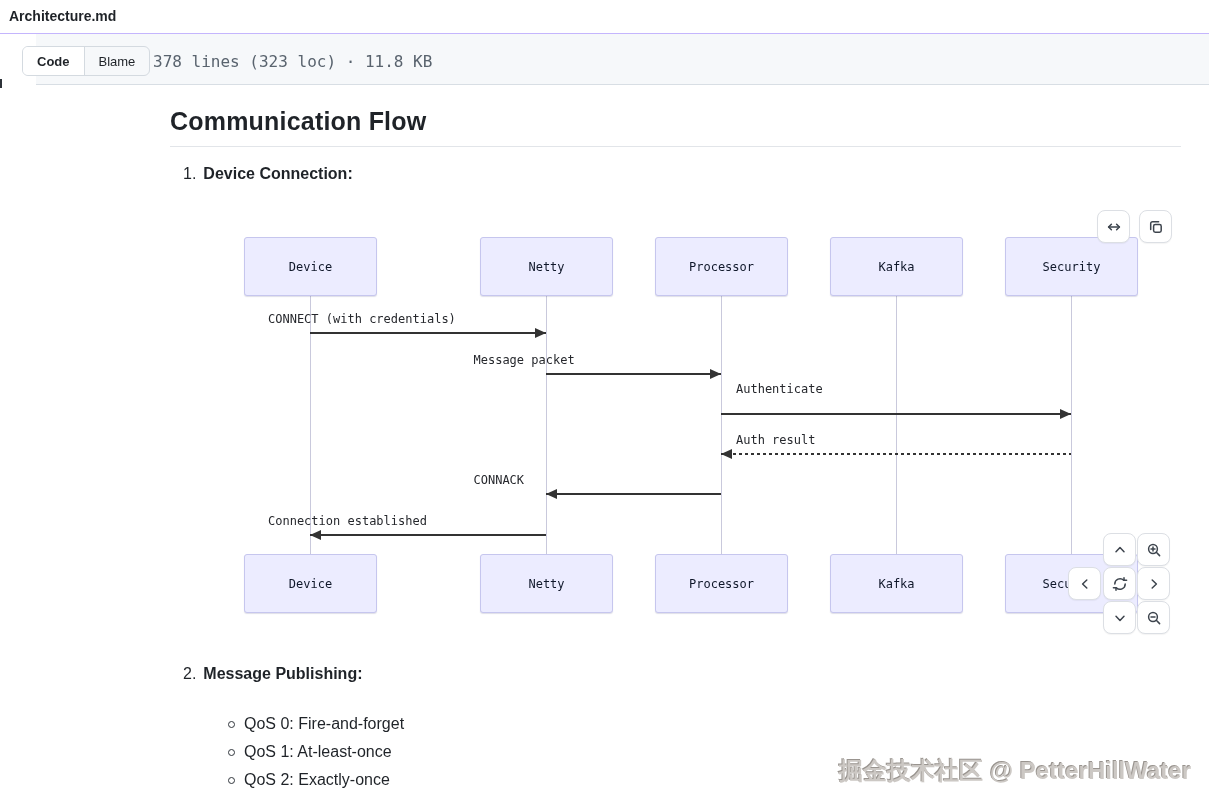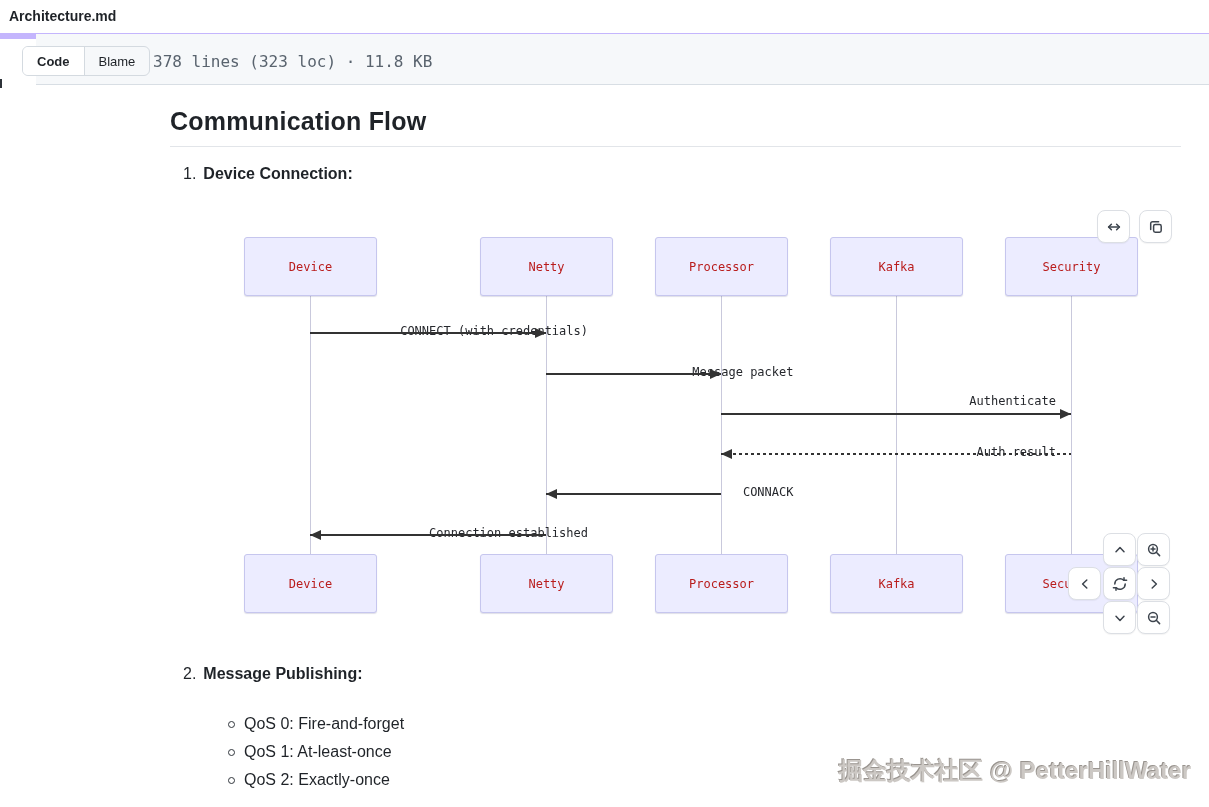--- a/index.html
+++ b/index.html
@@ -2,21 +2,21 @@
 <html><head>
 <meta charset="utf-8">
 <style>
   html,body{margin:0;padding:0;background:#fff;}
   body{position:relative;width:1209px;height:807px;overflow:hidden;
        font-family:"Liberation Sans",sans-serif;color:#1f2328;}
   .mono{font-family:"DejaVu Sans Mono",monospace;}
 
   
   .title-bar{position:absolute;left:0;top:0;width:1209px;height:33px;background:#fff;
-             border-bottom:6px solid #c4b5fd;}
+             border-bottom:1px solid #c4b5fd;}
   .file-title{position:absolute;left:9px;top:8px;font-size:14px;font-weight:700;color:#1f2328;}
   .meta-bar{position:absolute;left:0;top:34px;width:1209px;height:50px;background:#f6f8fa;
             border-bottom:1px solid #d8dee4;margin-left:36px;}
   .seg{position:absolute;left:-14px;top:12px;height:28px;background:#f6f8fa;
        border:1px solid #d4dae0;border-radius:6px;display:flex;align-items:stretch;overflow:hidden;}
   .seg-item{padding:0 14px;display:flex;align-items:center;font-size:13px;color:#1f2328;cursor:pointer;}
   .seg-item.active{background:#fff;font-weight:600;}
   .seg-div{width:1px;background:#d4dae0;}
   .file-meta{position:absolute;left:117px;top:18px;font-size:16px;color:#59636e;letter-spacing:0;}
 
@@ -27,25 +27,25 @@
   .oli .lbl{font-weight:700;}
   .qos{position:absolute;left:218px;top:700px;margin:10px;padding:0;list-style:none;}
   .qos li{position:relative;padding-left:16px;height:28px;line-height:28px;font-size:16px;color:#1f2328;}
   .qos li::before{content:"";position:absolute;left:0;top:11px;width:5px;height:5px;
                   border:1.6px solid #30363c;border-radius:50%;}
 
   
   #diagram-layer{position:absolute;left:0;top:0;width:1209px;height:807px;pointer-events:none;}
   .pbox{position:absolute;background:#ECECFF;border:1px solid #c6c6ee;border-radius:3px;
         display:flex;align-items:center;justify-content:center;
-        font-family:"DejaVu Sans Mono",monospace;font-size:12px;color:#b91c1c;
+        font-family:"DejaVu Sans Mono",monospace;font-size:12px;color:#0f172a;
         box-shadow:0 1px 1px rgba(80,80,130,.18);}
   .lifeline{position:absolute;width:1px;background:#c9c9dc;}
-  .msg-label{position:absolute;text-align:right;font-family:"DejaVu Sans Mono",monospace;
-             font-size:12px;color:#26282d;margin-top:12px;}
+  .msg-label{position:absolute;text-align:left;font-family:"DejaVu Sans Mono",monospace;
+             font-size:12px;color:#26282d;}
   .mline{position:absolute;height:1.6px;background:#333;}
   .mline.dashed{background:repeating-linear-gradient(90deg,#333 0 3px,transparent 3px 6px);}
   .arr{position:absolute;width:0;height:0;border-top:5px solid transparent;border-bottom:5px solid transparent;}
   .arr-r{border-left:11px solid #333;}
   .arr-l{border-right:11px solid #333;}
 
   
   .ctl{position:absolute;width:33px;height:33px;background:#fff;border:1px solid #dcdfe4;
        border-radius:8px;display:flex;align-items:center;justify-content:center;padding:0;
        cursor:pointer;box-shadow:0 1px 1px rgba(31,35,40,.05);}

